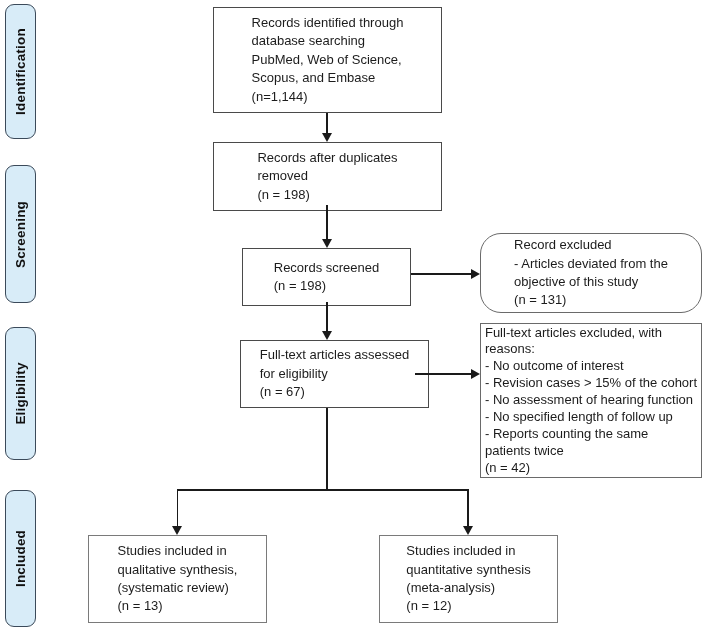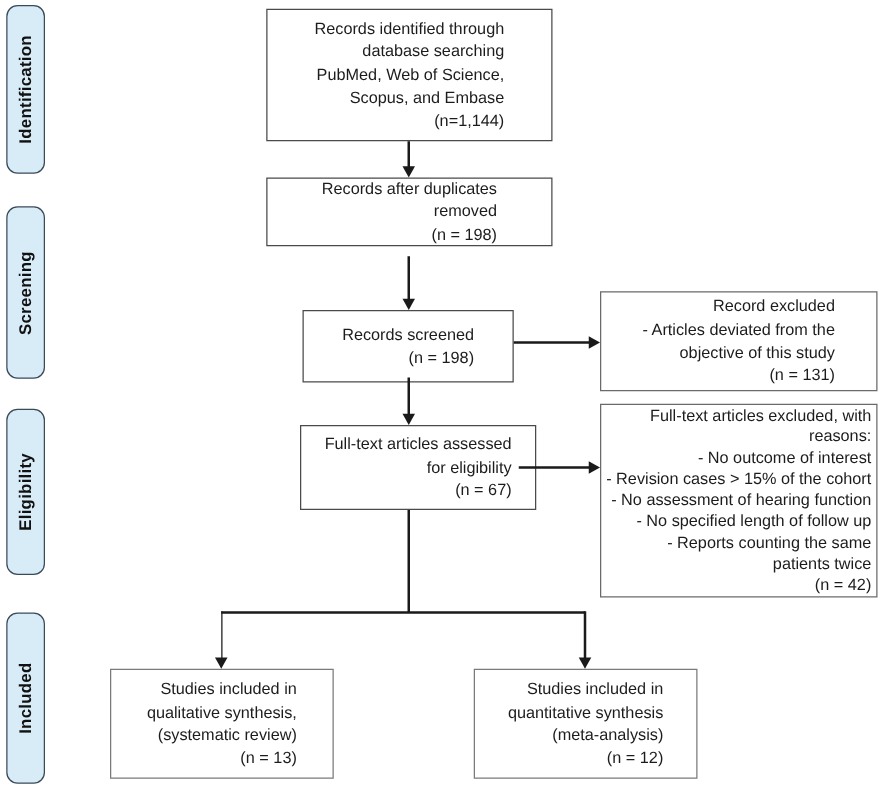--- a/index.html
+++ b/index.html
@@ -34,30 +34,30 @@
   .stage-screening{top:165px;height:138px;}
   .stage-eligibility{top:327px;height:133px;}
   .stage-included{top:490px;height:137px;}
 
   
   .fbox{
     position:absolute;background:#ffffff;
     border:1.4px solid var(--box-border);
     box-sizing:border-box;
     display:flex;align-items:center;justify-content:center;
-    text-align:right;
+    text-align:left;
     font-size:13px;line-height:1.42;color:#1c1c1c;
     white-space:pre-line;
     padding:2px 4px;
   }
   .box-identified{left:213px;top:7px;width:229px;height:106px;}
-  .box-duplicates{left:213px;top:142px;width:229px;height:55px;}
+  .box-duplicates{left:213px;top:142px;width:229px;height:69px;}
   .box-screened{left:242px;top:248px;width:169px;height:58px;}
   .box-fulltext{left:240px;top:340px;width:189px;height:68px;}
-  .box-record-excluded{left:480px;top:233px;width:222px;height:80px;border-color:#6a6a6a;}
+  .box-record-excluded{left:480px;top:233px;width:222px;height:80px;border-color:#6a6a6a;border-radius:21px;}
   .box-fulltext-excluded{left:480px;top:323px;width:222px;height:155px;border-color:#6a6a6a;line-height:1.3;padding:2px 2px;}
   .box-qualitative{left:88px;top:535px;width:179px;height:88px;border-color:#7a7a7a;}
   .box-quantitative{left:379px;top:535px;width:179px;height:88px;border-color:#7a7a7a;}
 
   
   .line{position:absolute;background:var(--line-color);}
   .vline{width:1.5px;}
   .hline{height:1.5px;}
   .v-identified{left:326px;top:113px;height:21px;}
   .v-duplicates{left:326px;top:205px;height:35px;}

